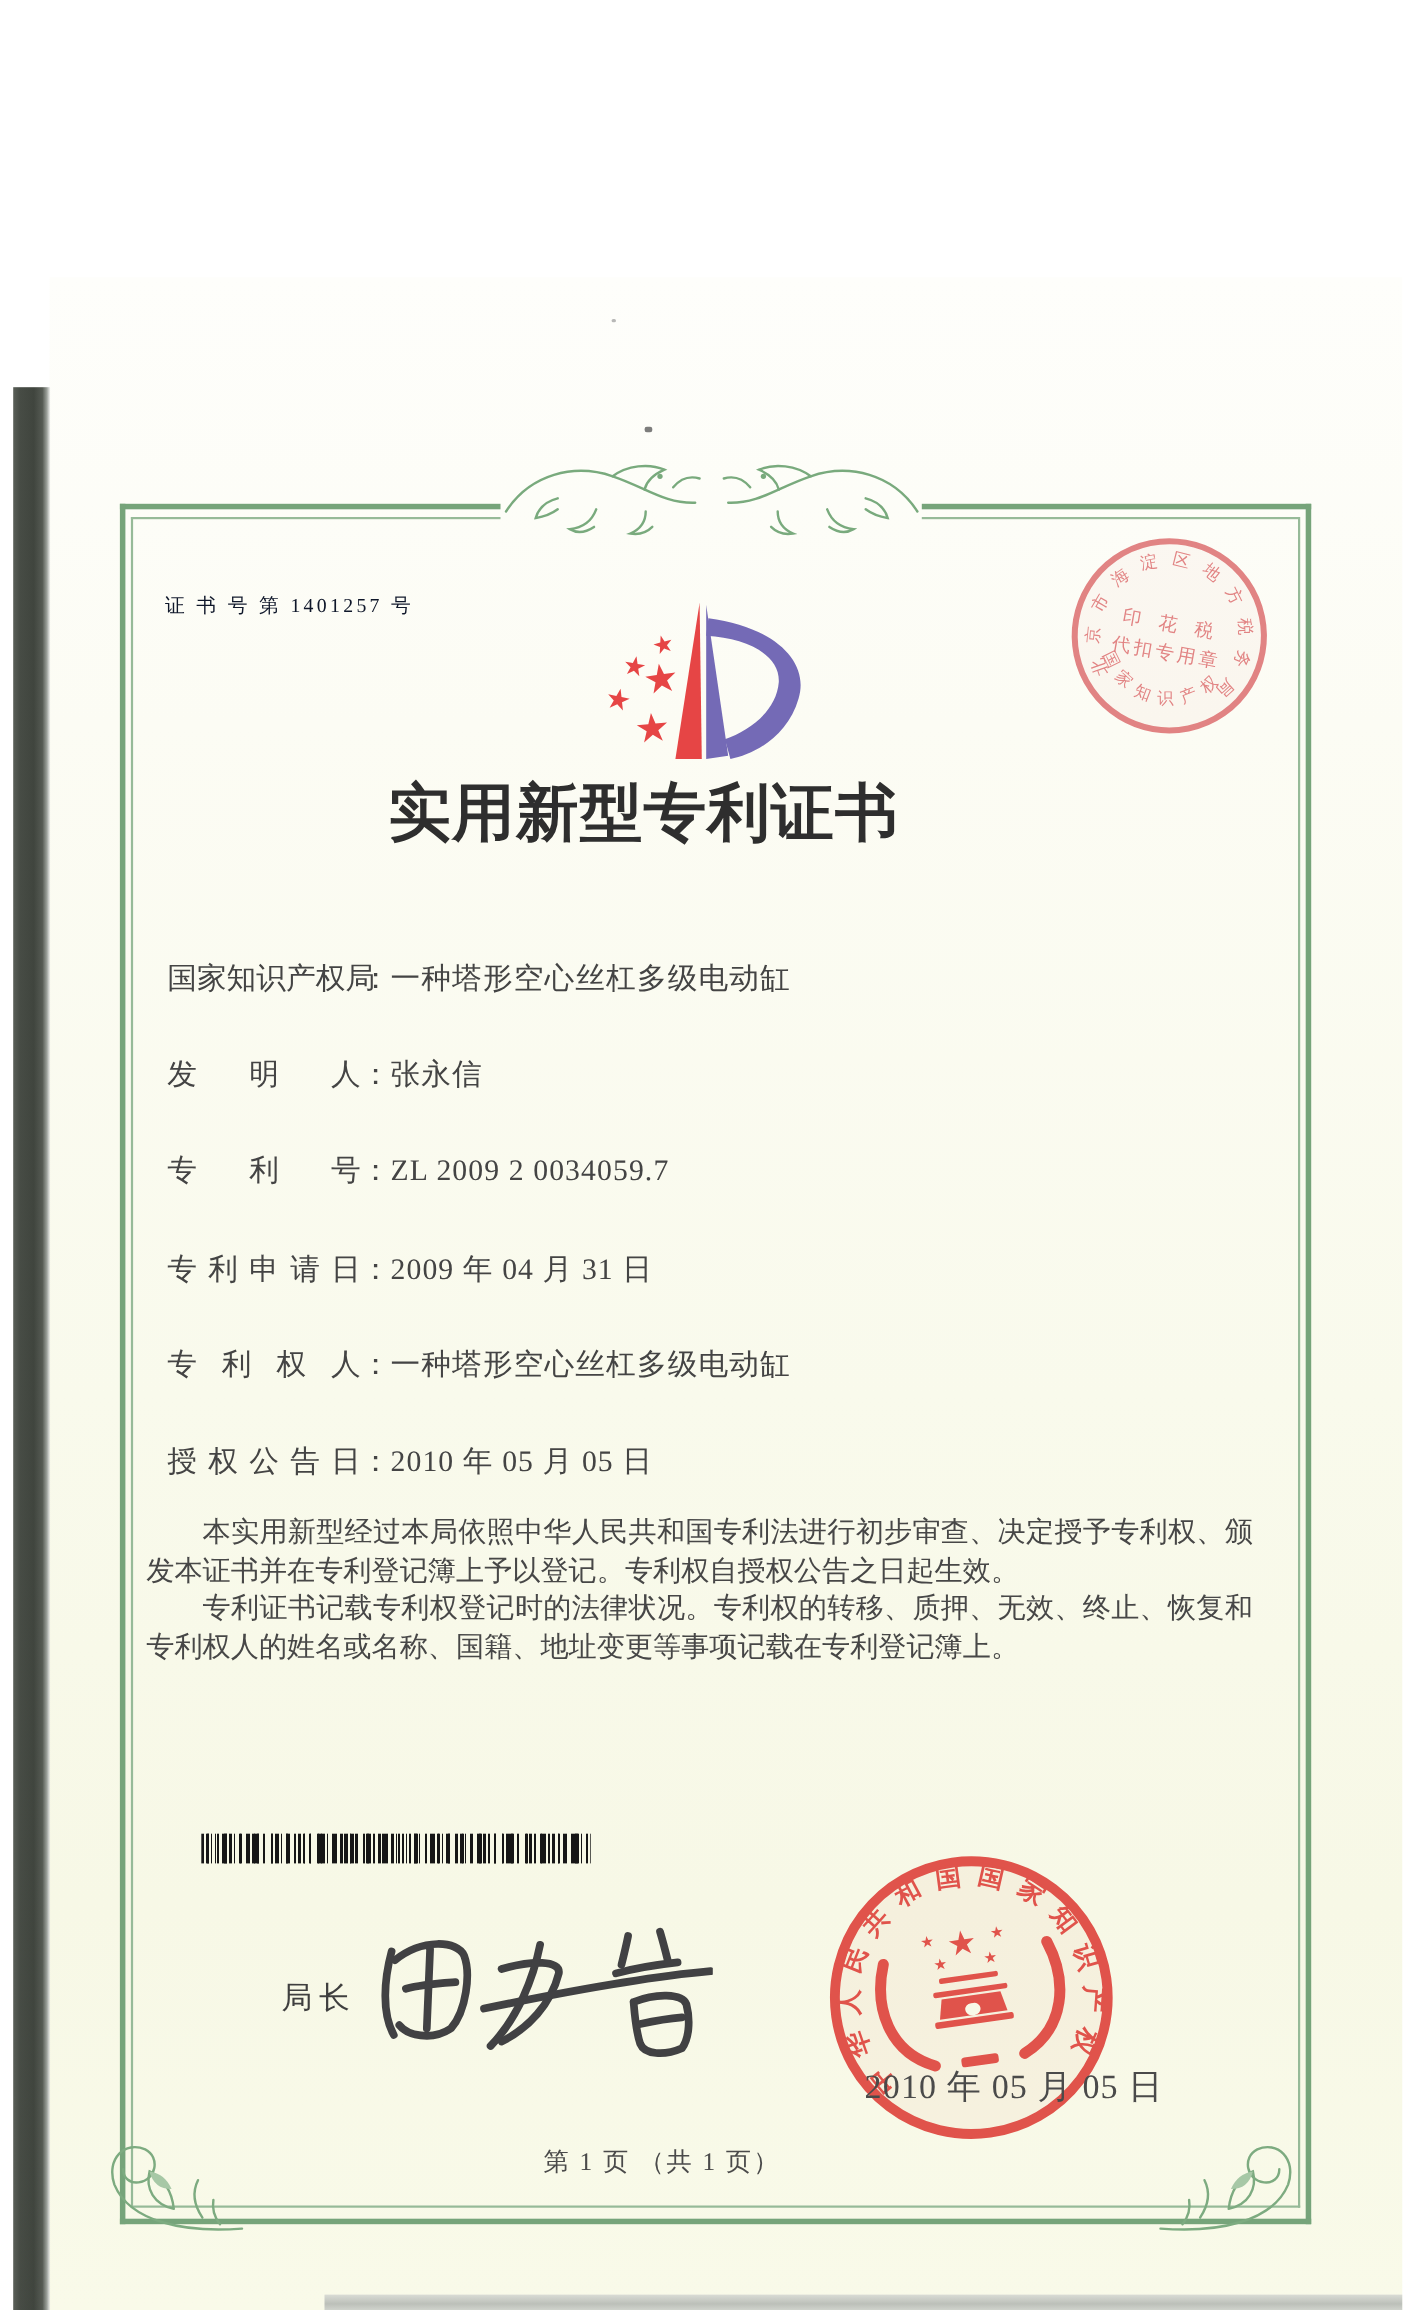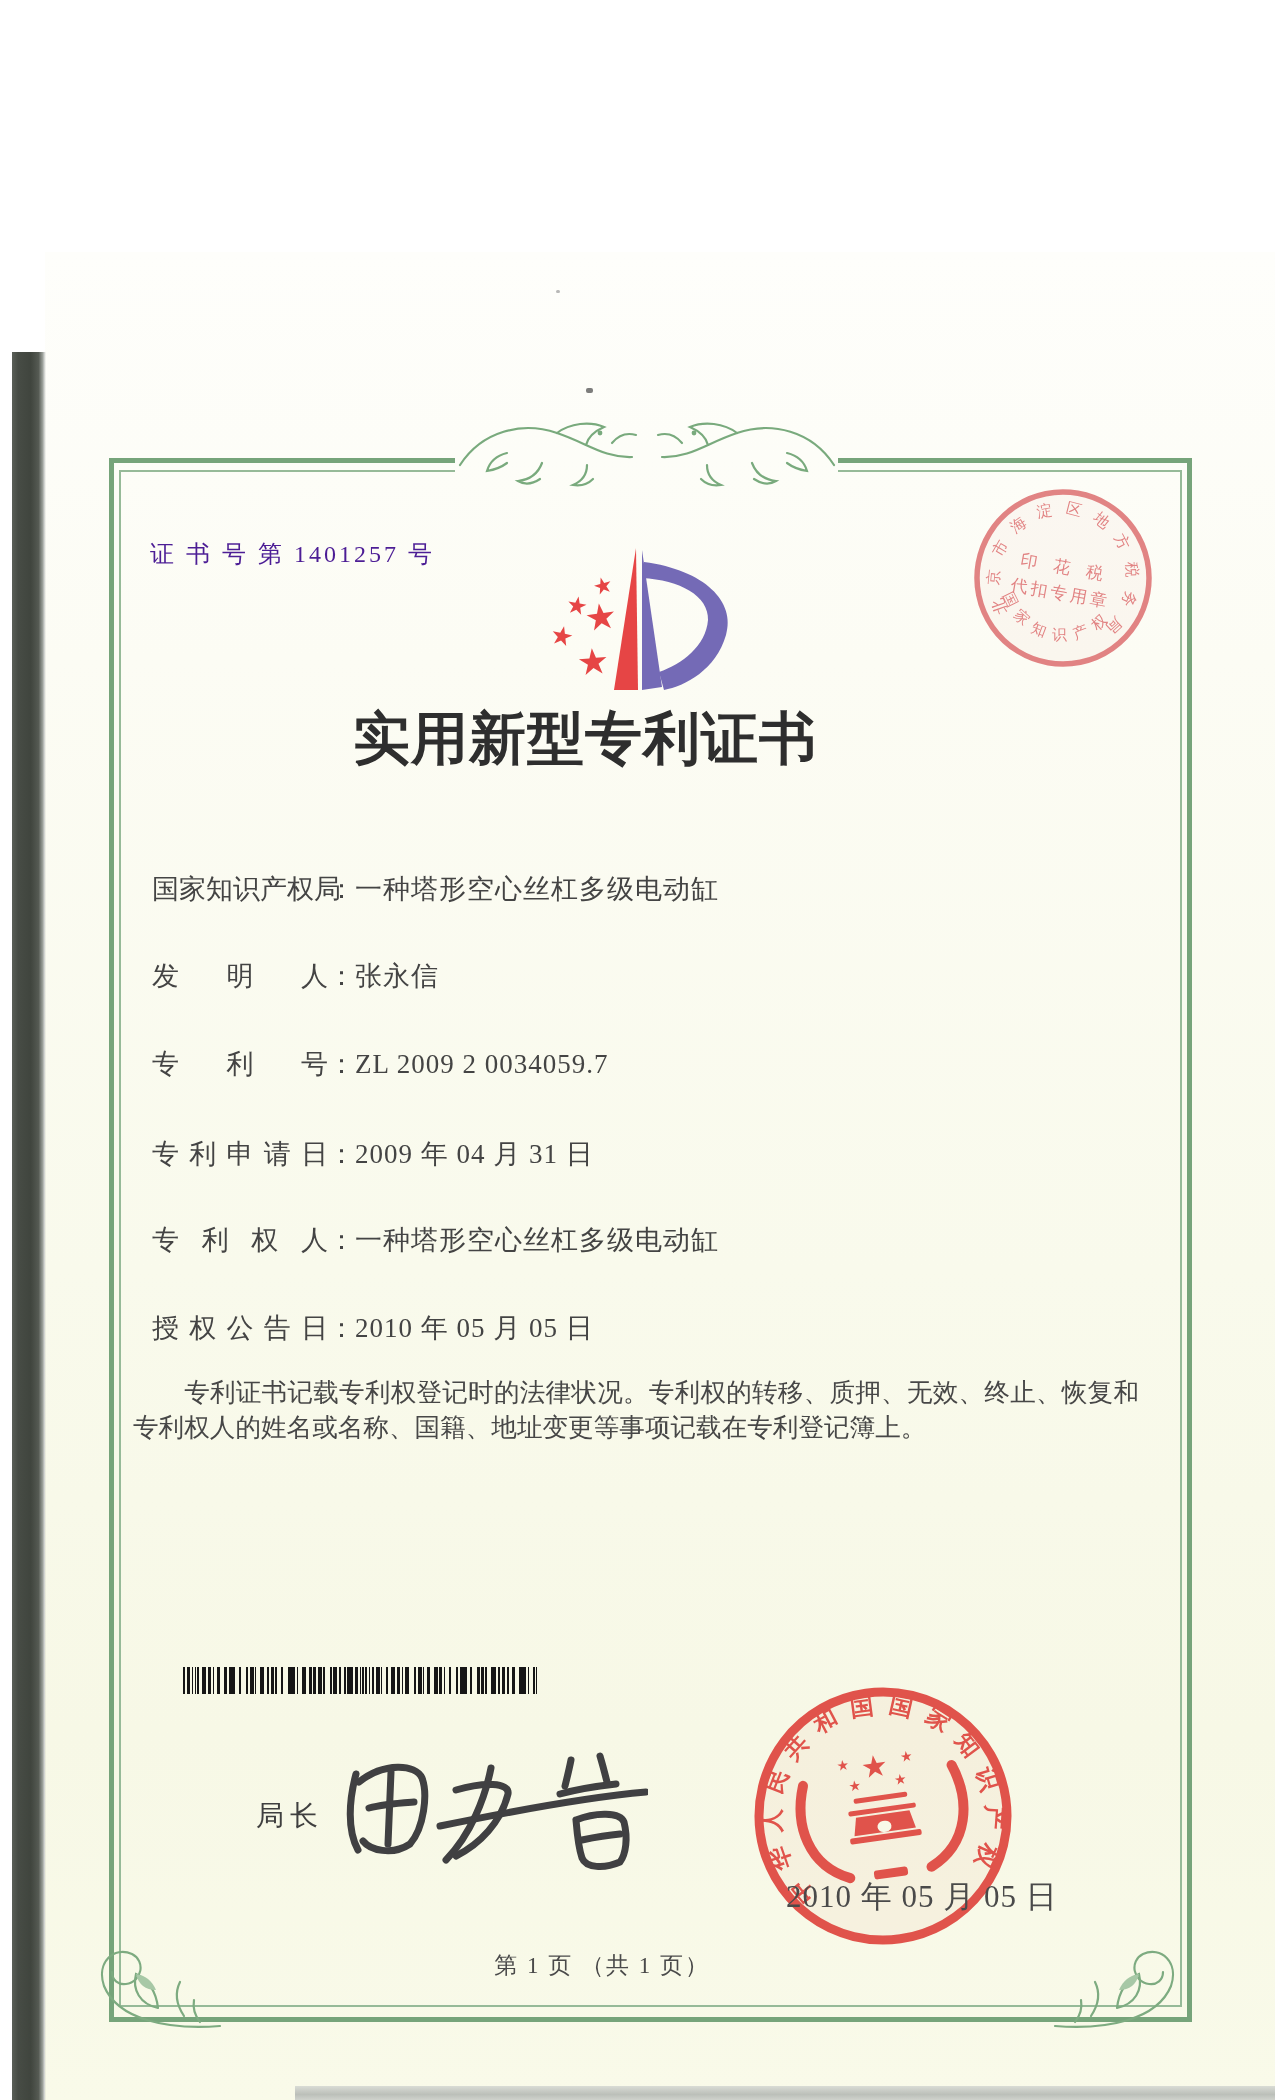--- a/index.html
+++ b/index.html
@@ -22,21 +22,21 @@
   .bottom-gray-band{
     left:295px;top:2086px;width:980px;height:14px;
     background:linear-gradient(180deg,#cfd2cf 0%,#a7aca9 60%,#c2c6c3 100%);opacity:.75;
   }
   .speck{left:586px;top:388px;width:7px;height:5px;background:#5d5d5d;border-radius:2px;opacity:.8;}
   .speck2{left:556px;top:290px;width:4px;height:3px;background:#9a9a9a;border-radius:2px;opacity:.7;}
   
   .bl{background:#76a47a;}
   .bl-in{background:#96ba98;}
   
-  .cert-no{left:150px;top:538px;font-size:24px;letter-spacing:3px;color:#4c1d95;white-space:nowrap;}
+  .cert-no{left:150px;top:538px;font-size:18px;letter-spacing:3px;color:#0f172a;white-space:nowrap;}
   .cert-title{
     left:585px;top:701px;transform:translateX(-50%);white-space:nowrap;
     font-size:57px;font-weight:600;letter-spacing:1px;color:#2e2e2e;
   }
   .field-row{left:152px;font-size:27px;color:#444444;white-space:nowrap;}
   .fl{display:inline-block;width:176px;text-align:justify;text-align-last:justify;}
   .colon{display:inline-block;}
   .fv{letter-spacing:1px;}
   .paras{
     left:133px;top:1376px;width:1006px;font-size:25.6px;line-height:34.5px;
@@ -162,20 +162,21 @@
   <span class="fl">专利申请日</span><span class="colon">：</span><span class="fv">2009 年 04 月 31 日</span>
 </div>
 <div class="abs field-row" style="top:1222px;">
   <span class="fl">专利权人</span><span class="colon">：</span><span class="fv">一种塔形空心丝杠多级电动缸</span>
 </div>
 <div class="abs field-row" style="top:1310px;">
   <span class="fl">授权公告日</span><span class="colon">：</span><span class="fv">2010 年 05 月 05 日</span>
 </div>
 
 <div class="abs paras">
+  <p>本实用新型经过本局依照中华人民共和国专利法进行初步审查、决定授予专利权、颁发本证书并在专利登记簿上予以登记。专利权自授权公告之日起生效。</p>
   <p>专利证书记载专利权登记时的法律状况。专利权的转移、质押、无效、终止、恢复和专利权人的姓名或名称、国籍、地址变更等事项记载在专利登记簿上。</p>
 </div>
 
 <div class="abs barcode"></div>
 
 <div class="abs director">局长</div>
 <svg class="abs" style="left:328px;top:1742px;" width="320" height="140" viewBox="0 0 320 140" title="田力普">
   <g fill="none" stroke="#2d2d31" stroke-width="7" stroke-linecap="round" opacity="0.9">
     <g>
       <path d="M28,32 C21,58 19,88 30,108"></path>

